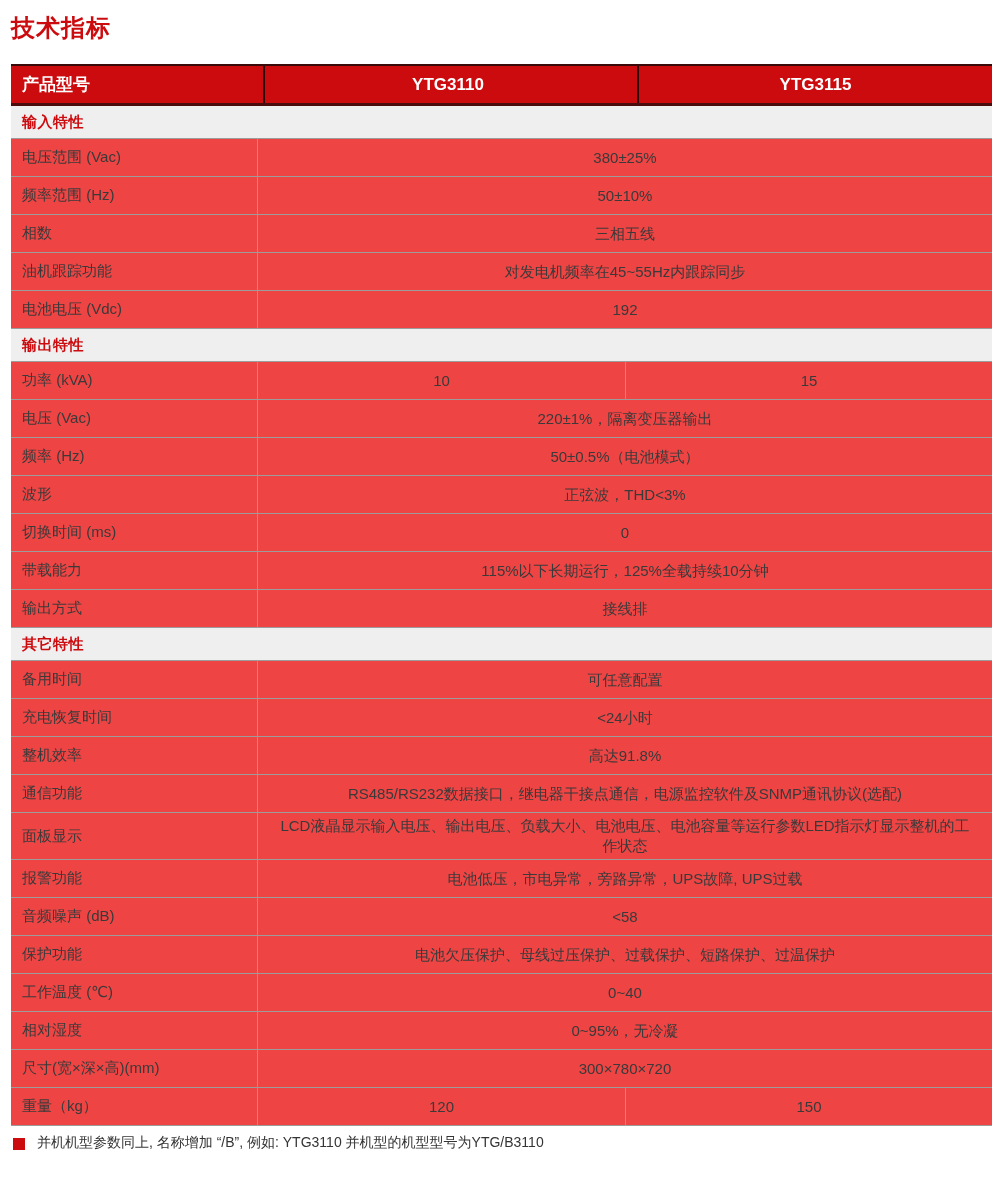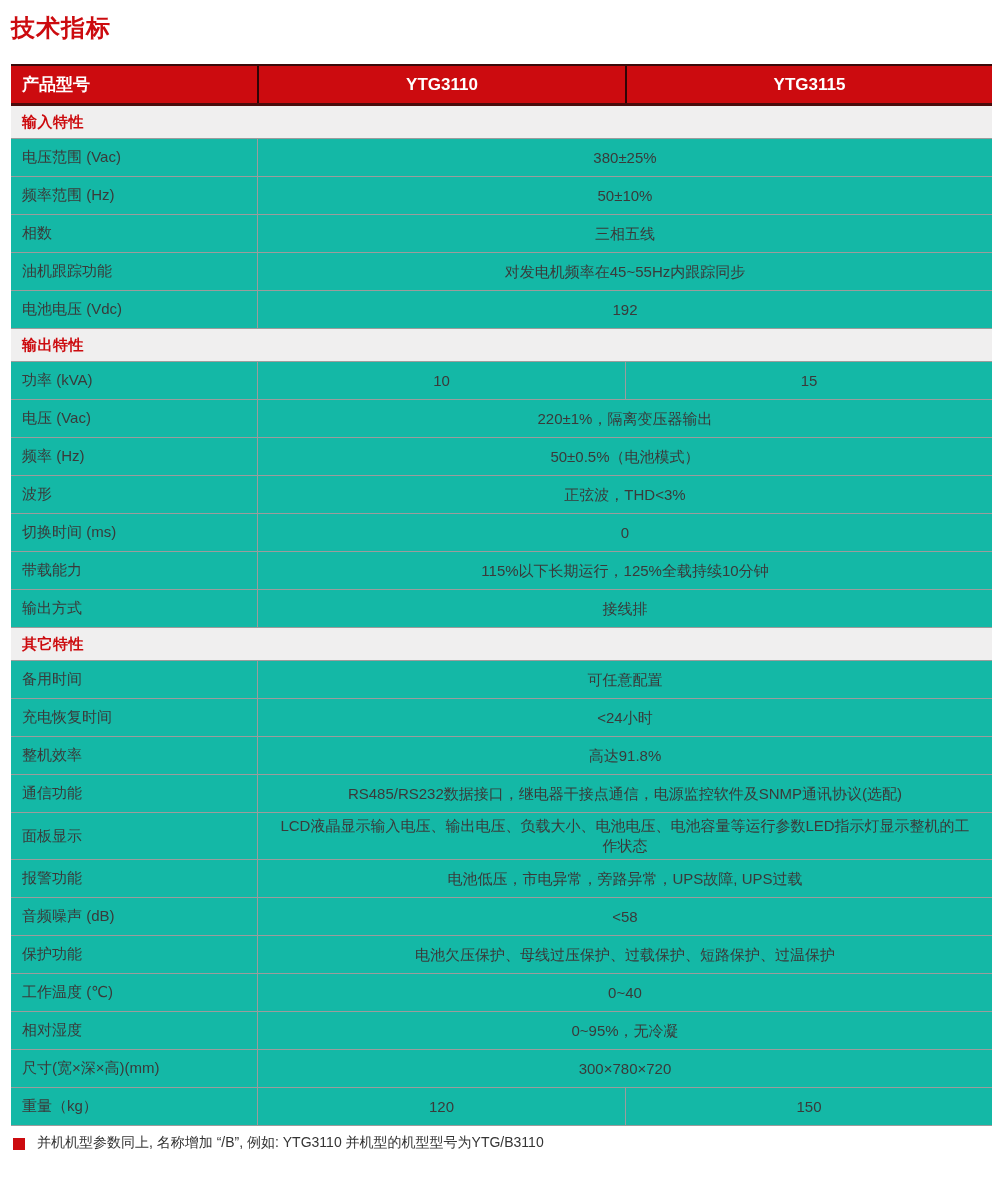--- a/index.html
+++ b/index.html
@@ -21,34 +21,35 @@
   .page-title{
     font-size:24px;font-weight:bold;color:var(--red);
     margin:2px 0 20px 0;letter-spacing:1px;
   }
   .spec-table{width:981px;border-top:2px solid #3A0A0A;}
   
   .thead{
     display:grid;grid-template-columns:246px 368px 1fr;
     background:var(--red);color:#fff;height:40px;
     border-bottom:3px solid var(--red-dark);
+    gap:6px;
   }
   .hcell{display:flex;align-items:center;justify-content:center;font-size:17px;font-weight:bold;}
   .hcell.first{justify-content:flex-start;padding-left:11px;}
   .hcell + .hcell{border-left:2px solid var(--hdr-divider);}
   
   .section-band{
     background:var(--band-bg);height:33px;display:flex;align-items:center;
     padding-left:11px;border-bottom:1px solid var(--line);
   }
   .section-band span{color:var(--red);font-weight:bold;font-size:15px;letter-spacing:0.5px;}
   
   .spec-row{
     display:grid;grid-template-columns:246px 368px 1fr;
-    min-height:38px;border-bottom:1px solid var(--line);background:#14b8a6;
+    min-height:38px;border-bottom:1px solid var(--line);background:#ef4444;
   }
   .cell{display:flex;align-items:center;font-size:15px;color:var(--text);}
   .cell.label{padding-left:11px;padding-right:6px;}
   .cell.value{
     justify-content:center;text-align:center;border-left:1px solid var(--line);
     padding:3px 22px;line-height:20px;
   }
   .cell.value.merged{grid-column:2 / 4;}
   
   .footnotes{margin:7px 0 0 2px;}

